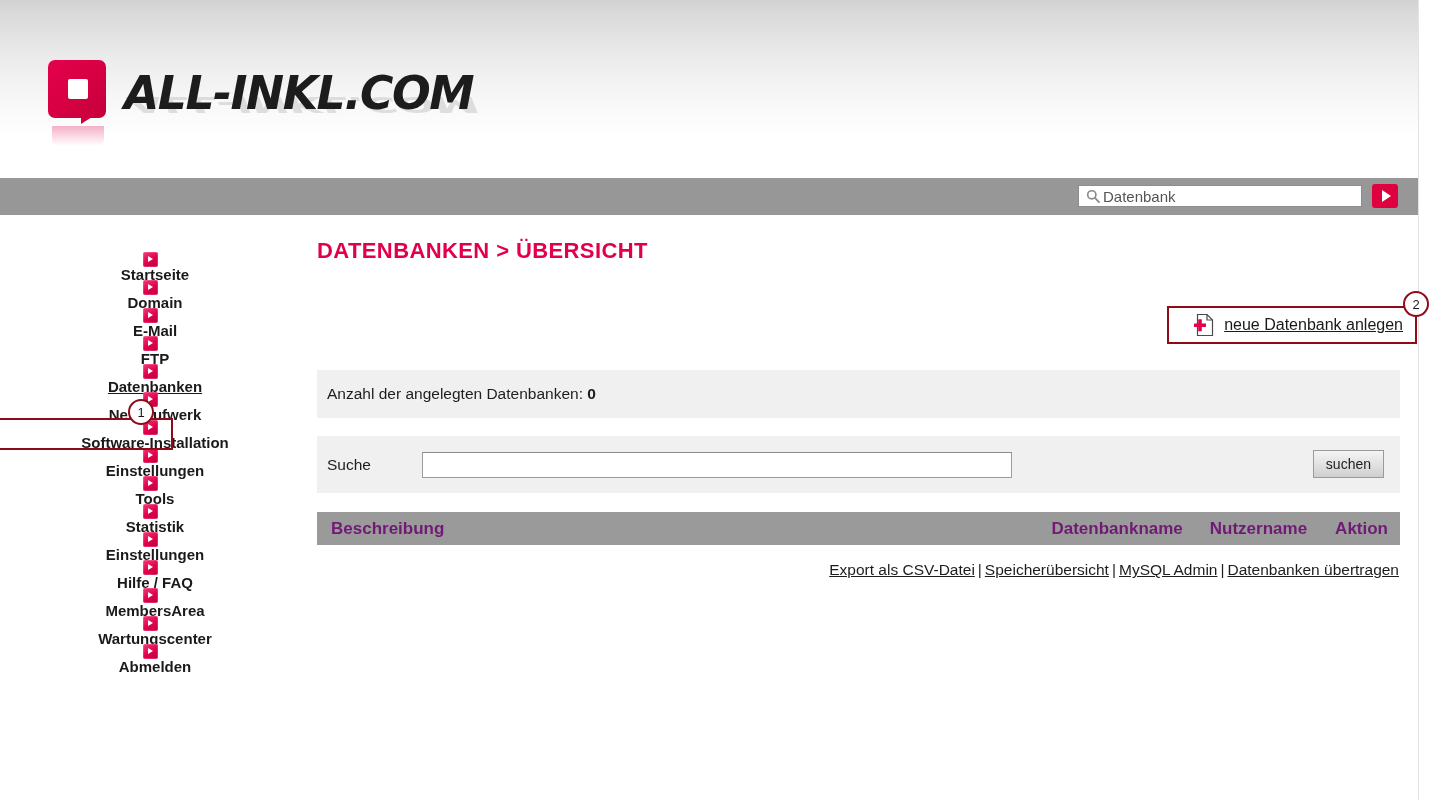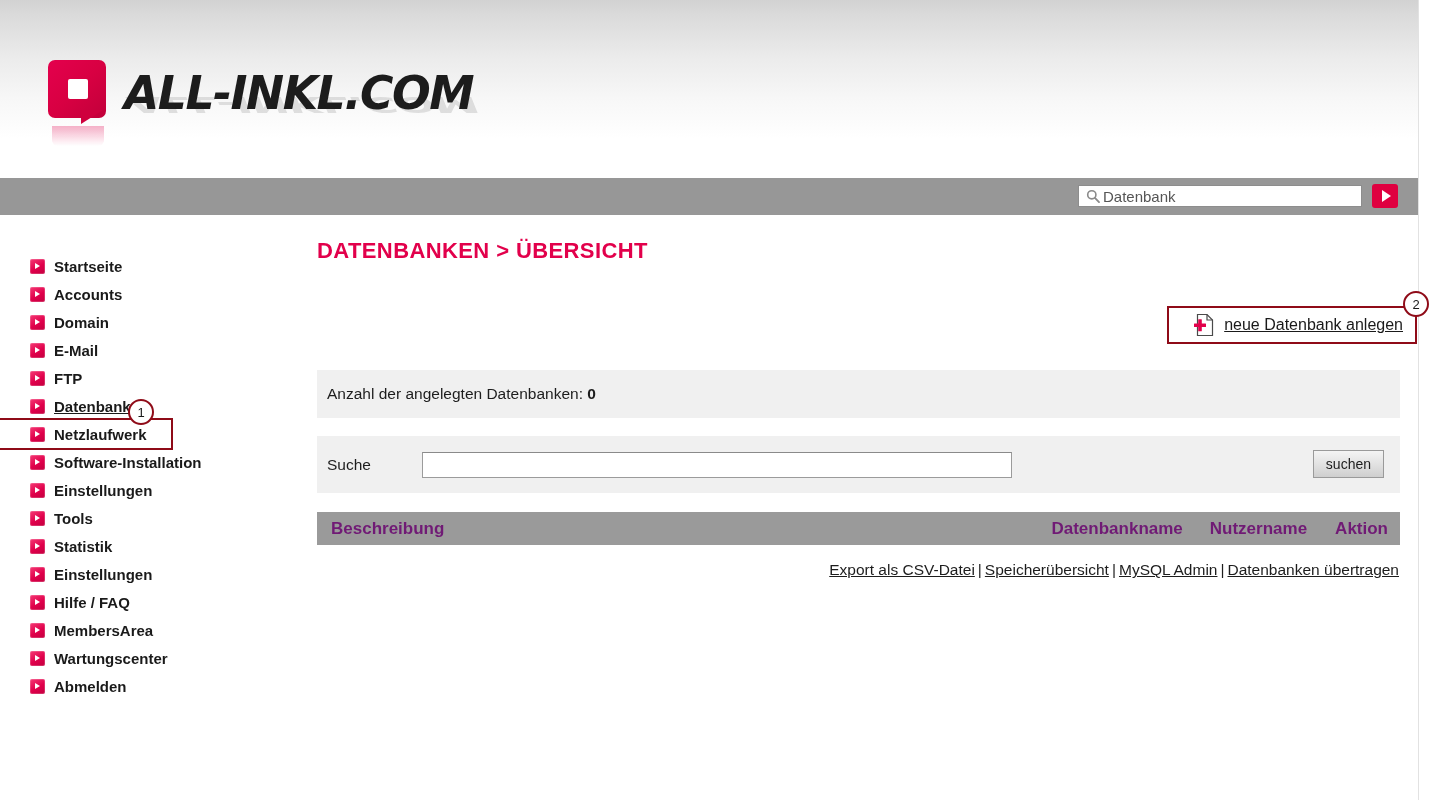--- a/index.html
+++ b/index.html
@@ -186,20 +186,21 @@
     position: absolute;
     left: 30px; top: 252px;
     width: 250px;
   }
   .nav-item {
     display: flex;
     align-items: center;
     height: 28px;
     text-decoration: none;
     position: relative;
+    flex-direction: column;
   }
   .nav-bullet {
     width: 15px; height: 15px;
     flex: 0 0 auto;
     margin-right: 9px;
     border-radius: 2px;
     background: linear-gradient(135deg, #f0partial 0%, #e0004b 100%);
     background: linear-gradient(150deg, #f53a75 0%, #e0004b 55%, #c3003f 100%);
     position: relative;
     box-shadow: inset 0 0 0 1px rgba(255,255,255,.18);
@@ -450,24 +451,20 @@
     </div>
     <button id="search-go">
       <span class="tri"></span>
     </button>
   </div>
 
   <div id="sidebar">
       <a href="#" class="nav-item">
         <span class="nav-bullet"></span>
         <span class="nav-label">Startseite</span>
-      </a>
-      <a href="#" class="nav-item">
-        <span class="nav-bullet"></span>
-        <span class="nav-label">Accounts</span>
       </a>
       <a href="#" class="nav-item">
         <span class="nav-bullet"></span>
         <span class="nav-label">Domain</span>
       </a>
       <a href="#" class="nav-item">
         <span class="nav-bullet"></span>
         <span class="nav-label">E-Mail</span>
       </a>
       <a href="#" class="nav-item">

